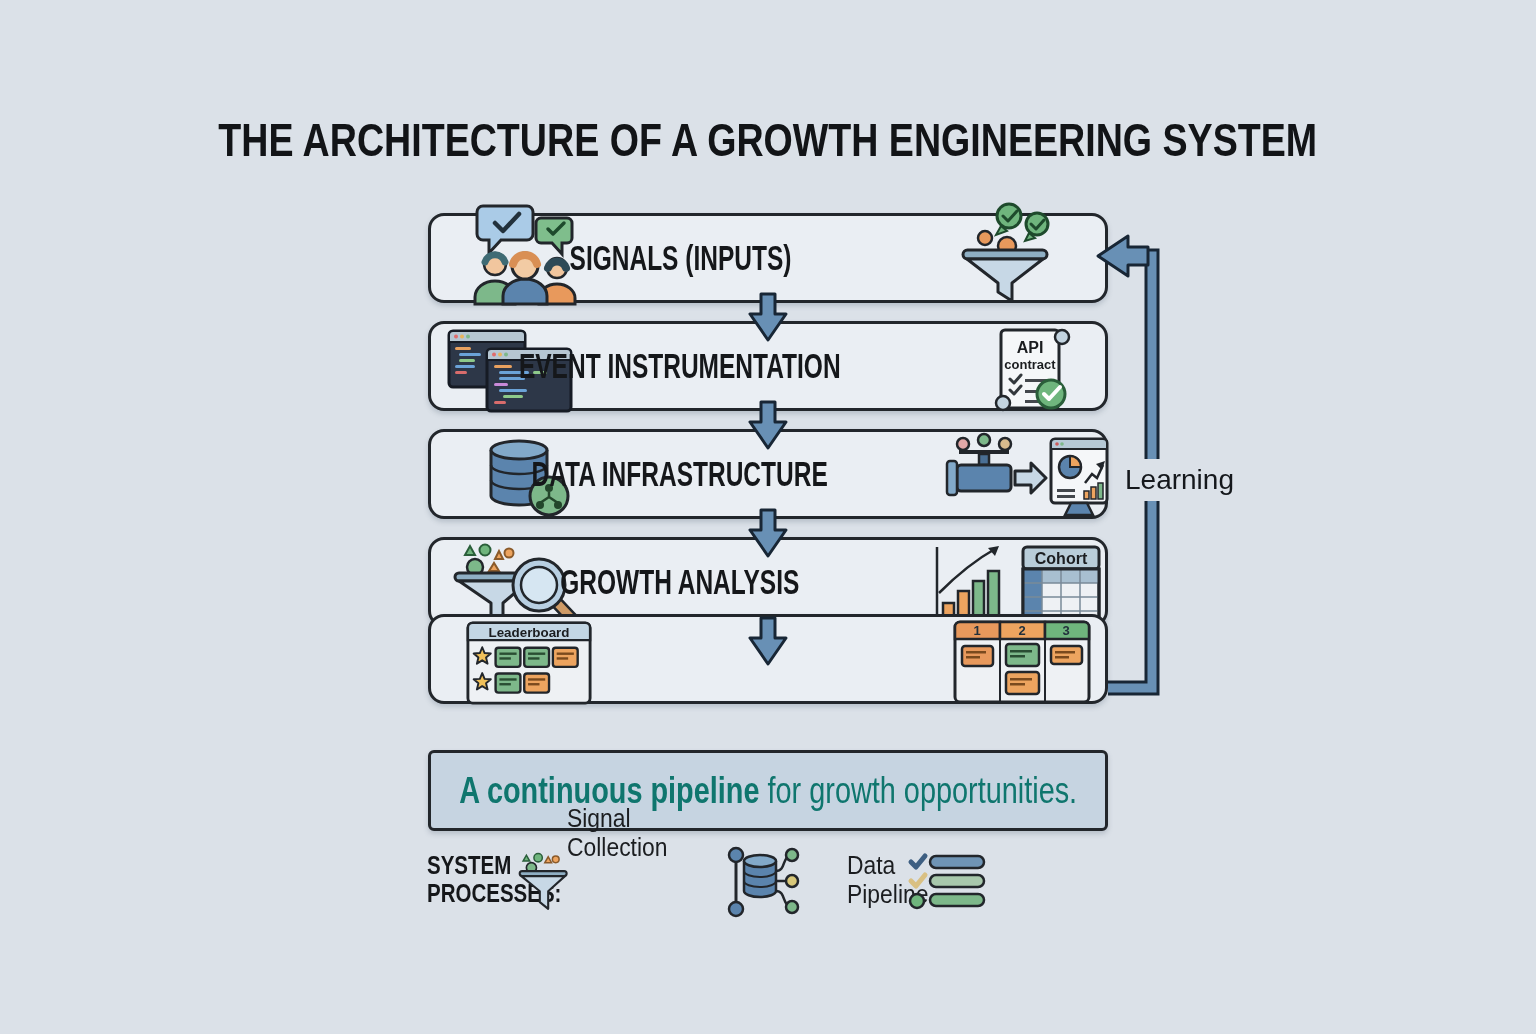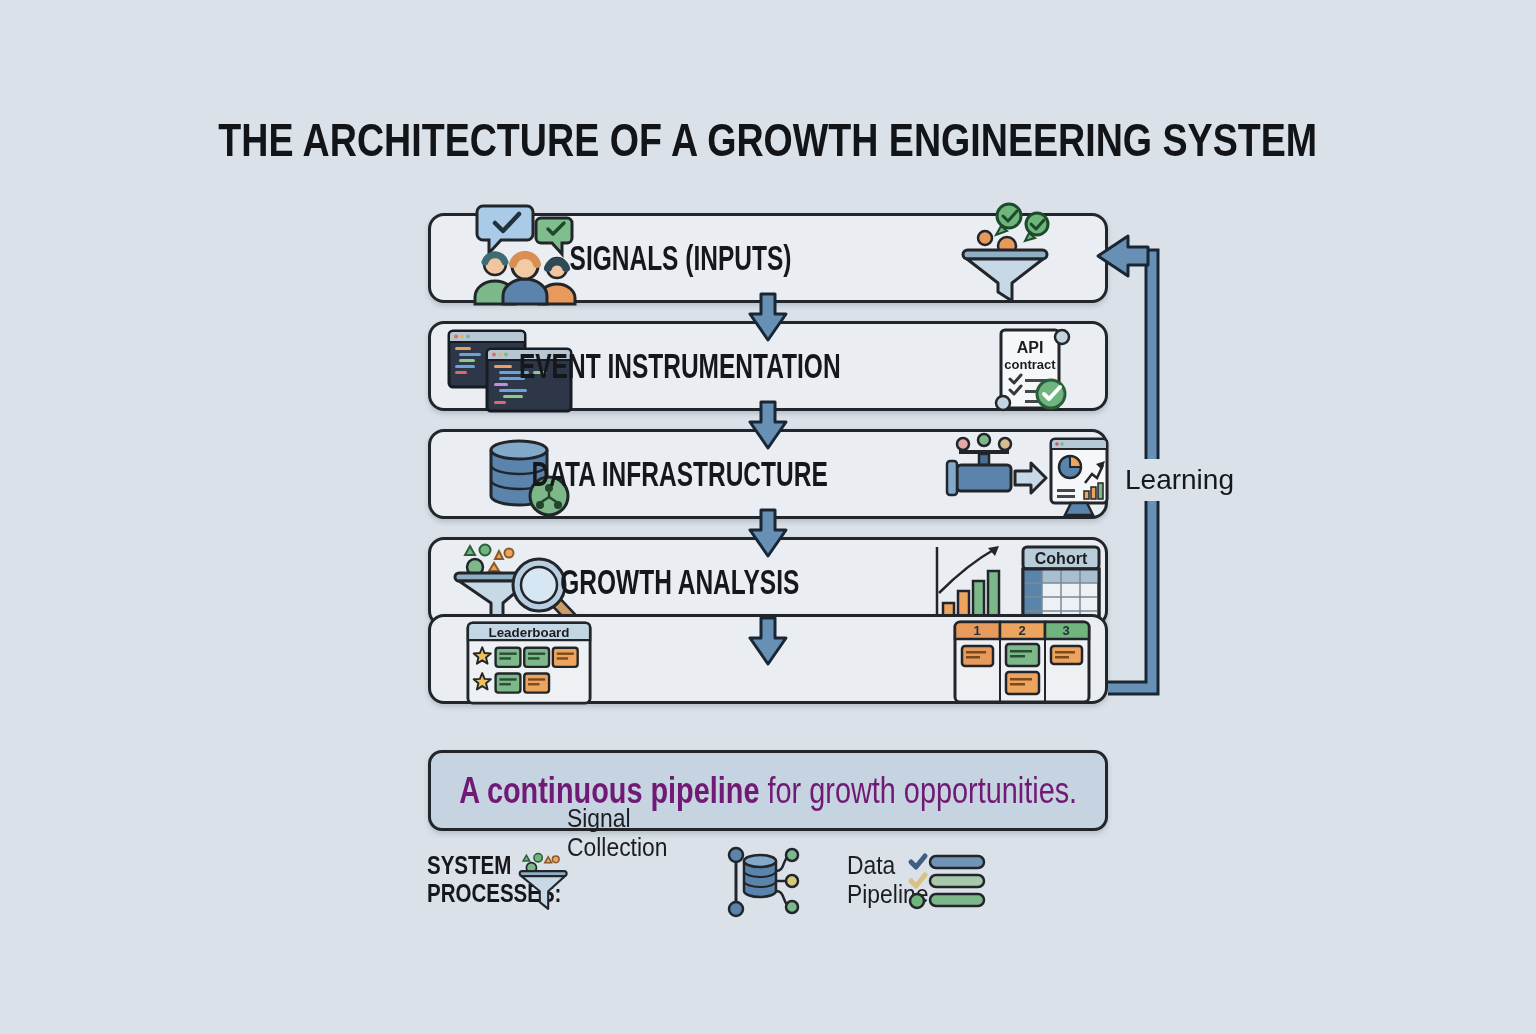--- a/index.html
+++ b/index.html
@@ -14,23 +14,23 @@
   .stage-label{position:absolute;left:0;right:176px;top:0;bottom:0;display:flex;
                align-items:center;justify-content:center;white-space:nowrap;
                font-size:35px;font-weight:700;color:#15171a;}
   .stage-label>span{display:inline-block;transform:scaleX(0.70);transform-origin:center;}
   .abs{position:absolute;}
   .down-arrow{position:absolute;left:744px;width:48px;height:50px;z-index:6;}
   .loop-svg{position:absolute;left:1090px;top:233px;width:95px;height:480px;z-index:2;}
   .learning{position:absolute;left:1112px;top:459px;z-index:3;background:#dbe1e8;
             padding:5px 7px;font-size:28px;color:#15181c;margin-left:6px;}
   .banner{position:absolute;left:428px;top:750px;width:680px;height:81px;background:#c6d4e1;
-          border:3px solid #22262b;border-radius:14px;box-sizing:border-box;display:flex;
+          border:3px solid #22262b;border-radius:6px;box-sizing:border-box;display:flex;
           align-items:center;justify-content:center;white-space:nowrap;
-          box-shadow:0 3px 5px rgba(80,95,115,0.25);font-size:37px;color:#701a75;}
+          box-shadow:0 3px 5px rgba(80,95,115,0.25);font-size:37px;color:#0f766e;}
   .banner-inner{display:inline-block;transform:scaleX(0.78);transform-origin:center;}
   .banner-bold{font-weight:800;}
   .legend-title{position:absolute;left:427px;top:851px;width:150px;font-size:25px;
                 font-weight:800;line-height:28px;color:#15171a;}
   .legend-title>span{display:inline-block;transform:scaleX(0.82);transform-origin:left center;}
   .legend-label{position:absolute;font-size:26px;line-height:29px;color:#1b1d20;width:120px;}
   .legend-label>span{display:inline-block;transform:scaleX(0.88);transform-origin:left center;}
   .nowrap{white-space:nowrap;}
   svg{display:block;overflow:visible;}
 </style>

